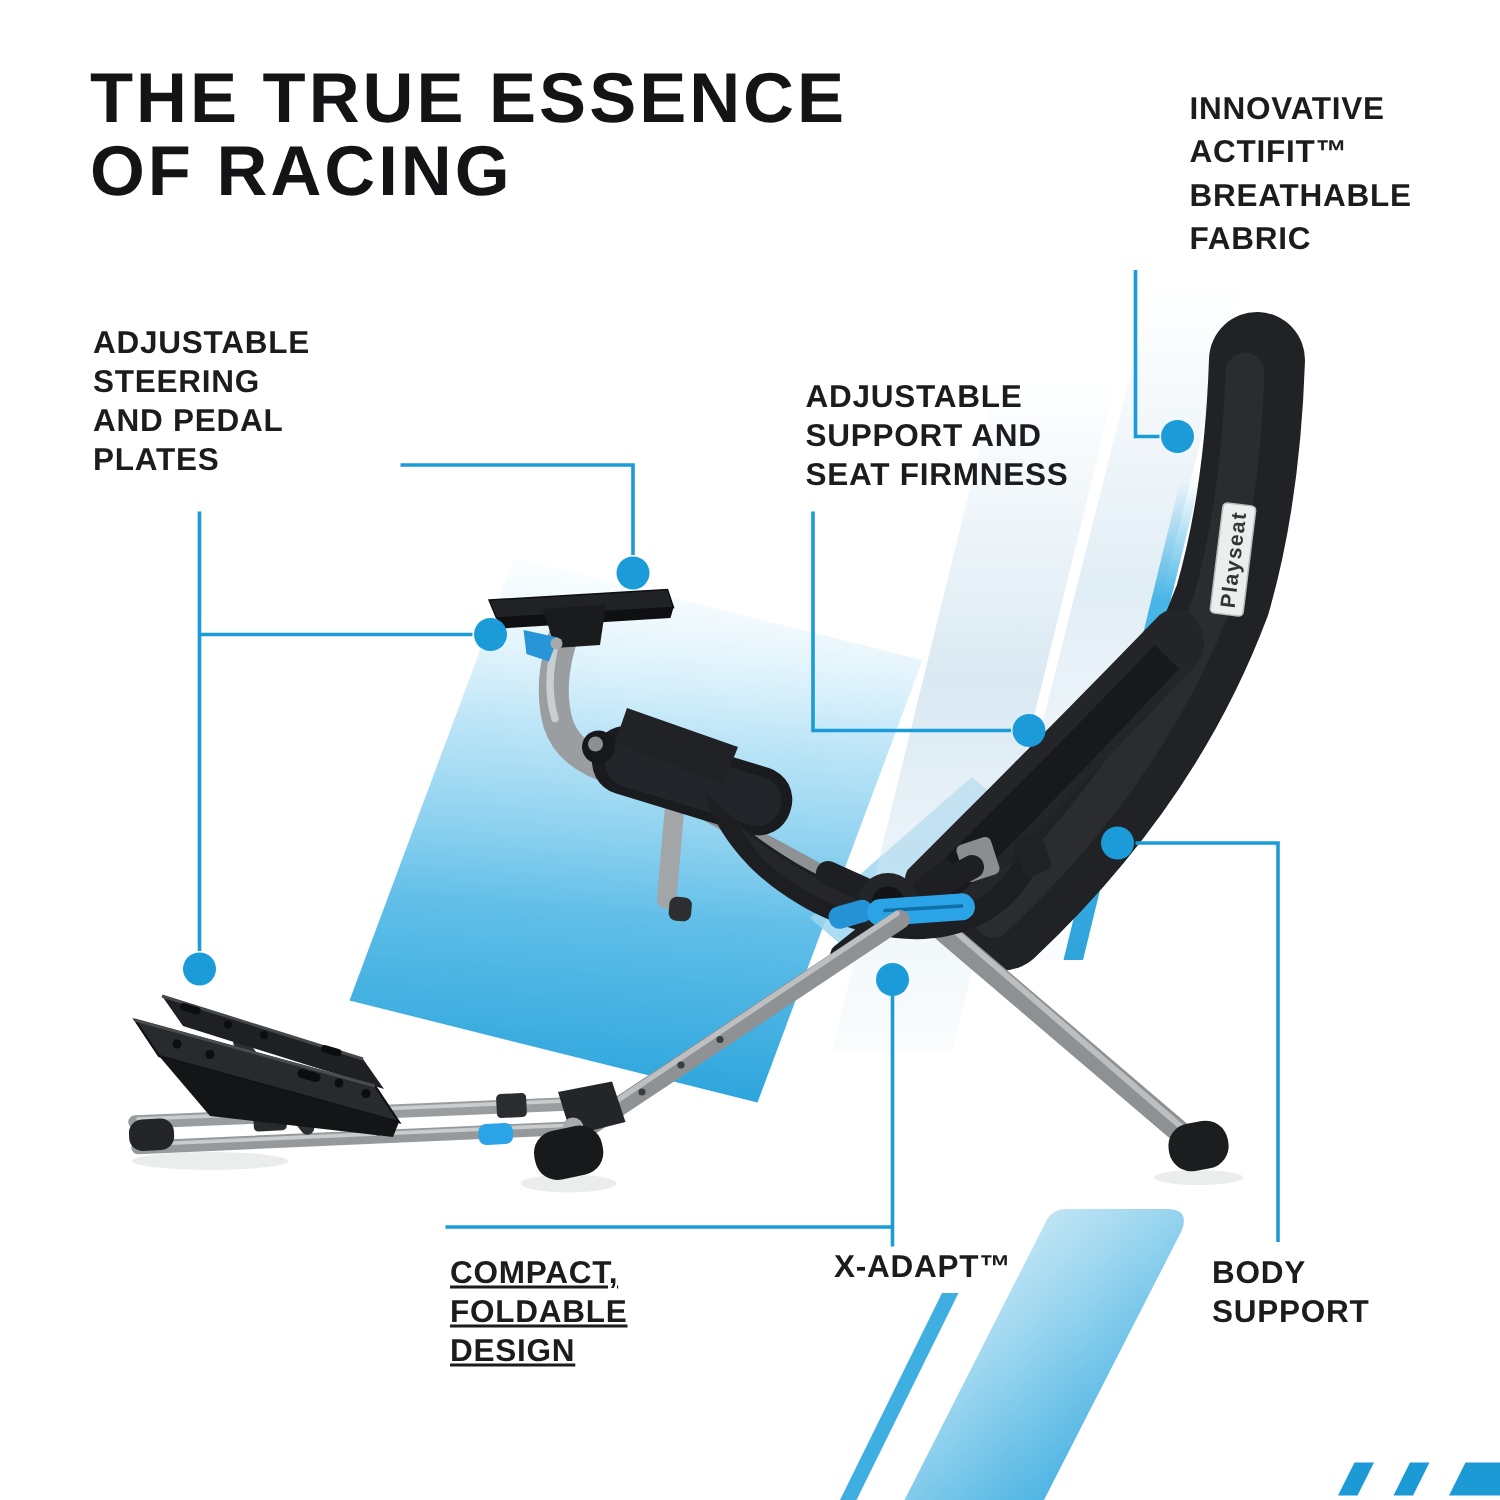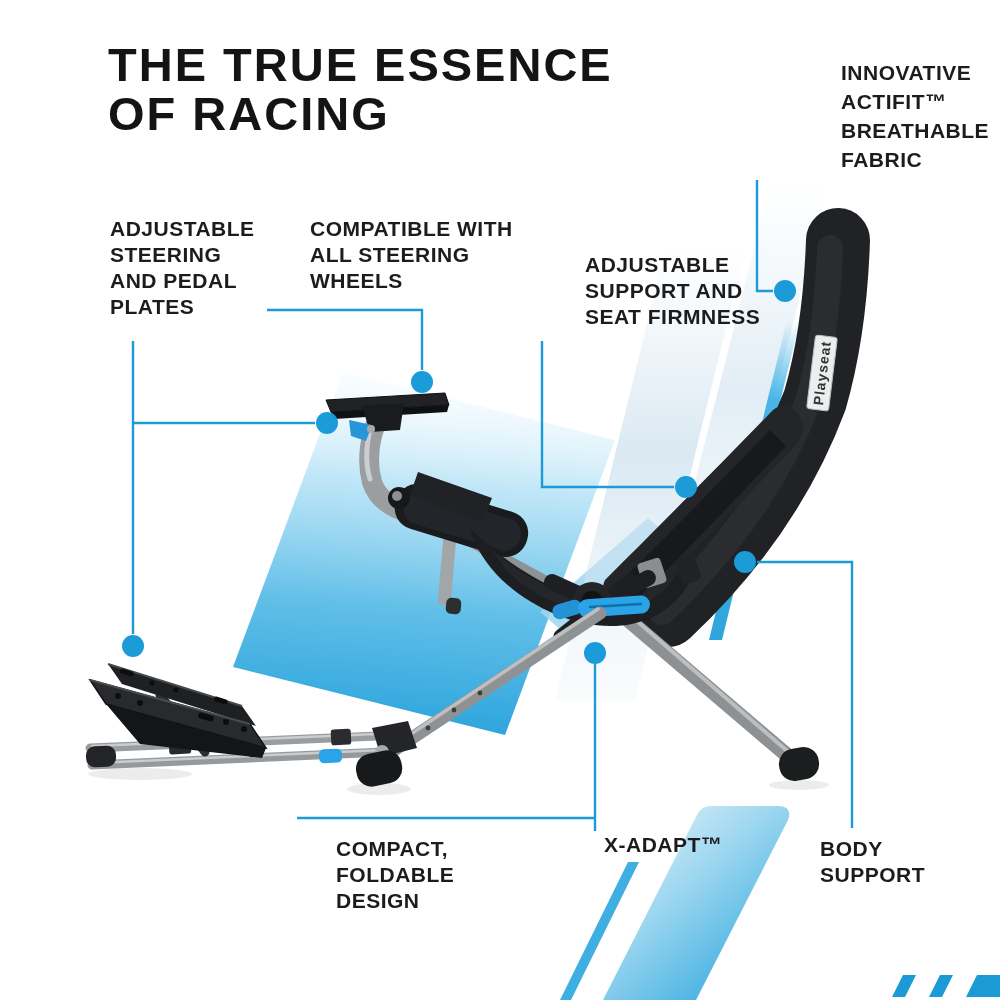--- a/index.html
+++ b/index.html
@@ -3,33 +3,33 @@
 <meta charset="utf-8">
 <style>
   html,body{margin:0;padding:0;background:#fff;}
   .canvas{
     position:relative;width:1000px;height:1000px;overflow:hidden;background:#ffffff;
     font-family:"Liberation Sans","DejaVu Sans",sans-serif;
   }
   .canvas svg{position:absolute;left:0;top:0;width:1000px;height:1000px;}
   .label{
     position:absolute;color:#1c1c1e;font-weight:700;font-size:21px;
-    line-height:26px;letter-spacing:0.5px;white-space:pre-line;z-index:5;margin-left:48px;
+    line-height:26px;letter-spacing:0.5px;white-space:pre-line;z-index:5;
   }
   #page-title{
     left:60px;top:40px;font-size:47px;line-height:49px;letter-spacing:2px;
     font-weight:800;color:#141416;
   }
   #c-innovative{left:793px;top:58px;line-height:29px;}
   #c-steering{left:62px;top:216px;}
   #c-compatible{left:262px;top:216px;}
   #c-support{left:537px;top:252px;}
-  #c-compact{left:288px;top:836px;}
+  #c-compact{left:300px;top:836px;text-decoration:underline;}
   #c-xadapt{left:556px;top:832px;}
-  #c-body{left:772px;top:836px;}
+  #c-body{left:808px;top:836px;}
 </style>
 </head>
 <body>
 
 <div class="canvas">
 
   <svg viewBox="0 0 1000 1000">
     <defs>
       <linearGradient id="bgGrad" x1="0.5" y1="0" x2="0.42" y2="1">
         <stop offset="0" stop-color="#eaf7fd" stop-opacity="0.15"></stop>
@@ -201,23 +201,20 @@
   <div class="label" id="page-title">THE TRUE ESSENCE
 OF RACING</div>
   <div class="label" id="c-innovative">INNOVATIVE
 ACTIFIT™
 BREATHABLE
 FABRIC</div>
   <div class="label" id="c-steering">ADJUSTABLE
 STEERING
 AND PEDAL
 PLATES</div>
-  <div class="label" id="c-compatible">COMPATIBLE WITH
-ALL STEERING
-WHEELS</div>
   <div class="label" id="c-support">ADJUSTABLE
 SUPPORT AND
 SEAT FIRMNESS</div>
   <div class="label" id="c-compact">COMPACT,
 FOLDABLE
 DESIGN</div>
   <div class="label" id="c-xadapt">X-ADAPT™</div>
   <div class="label" id="c-body">BODY
 SUPPORT</div>
 

